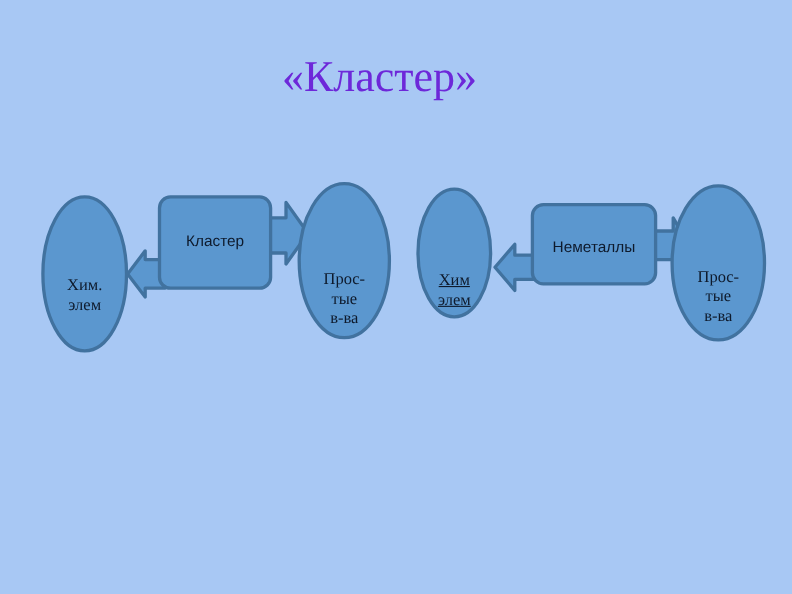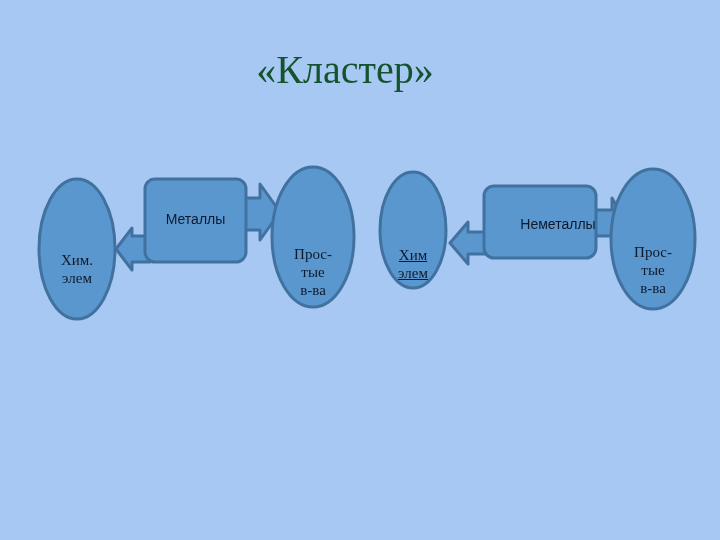--- a/index.html
+++ b/index.html
@@ -6,21 +6,21 @@
   body {
     width: 720px; height: 540px; overflow: hidden;
     background: #a8c8f4;
     position: relative;
     font-family: "Liberation Sans", sans-serif;
   }
   .title {
     position: absolute; left: 0; top: 46px; width: 690px;
     text-align: center;
     font-family: "Liberation Serif", serif;
-    font-size: 40px; color: #14532d;
+    font-size: 40px; color: #6d28d9;
   }
   svg.diagram { position: absolute; left: 0; top: 0; }
   .lbl {
     position: absolute; text-align: center; color: #0e1a2c;
     font-size: 14px; line-height: 18px;
   }
   .serif { font-family: "Liberation Serif", serif; font-size: 15px; margin-top: 36px; }
 </style>
 </head>
 <body>
@@ -41,29 +41,29 @@
     <ellipse cx="413" cy="230" rx="33" ry="58"></ellipse>
     <rect x="484" y="186" width="112" height="72" rx="10" ry="10"></rect>
     <ellipse cx="653" cy="239" rx="42" ry="70"></ellipse>
   </g>
 </svg>
 
 <div class="lbl serif" style="left:47px; top:215px; width:60px;">
   <div>Хим.</div>
   <div>элем</div>
 </div>
-<div class="lbl" style="left:145px; top:210px; width:101px;">Металлы</div>
+<div class="lbl" style="left:145px; top:210px; width:101px;">Кластер</div>
 <div class="lbl serif" style="left:280px; top:209px; width:66px;">
   <div>Прос-</div>
   <div>тые</div>
   <div>в-ва</div>
 </div>
 
 <div class="lbl serif" style="left:384px; top:210px; width:58px;text-decoration:underline;">
   <div>Хим</div>
   <div>элем</div>
 </div>
-<div class="lbl" style="left:502px; top:215px; width:112px;">Неметаллы</div>
+<div class="lbl" style="left:484px; top:215px; width:112px;">Неметаллы</div>
 <div class="lbl serif" style="left:620px; top:207px; width:66px;">
   <div>Прос-</div>
   <div>тые</div>
   <div>в-ва</div>
 </div>
 
 </body></html>

